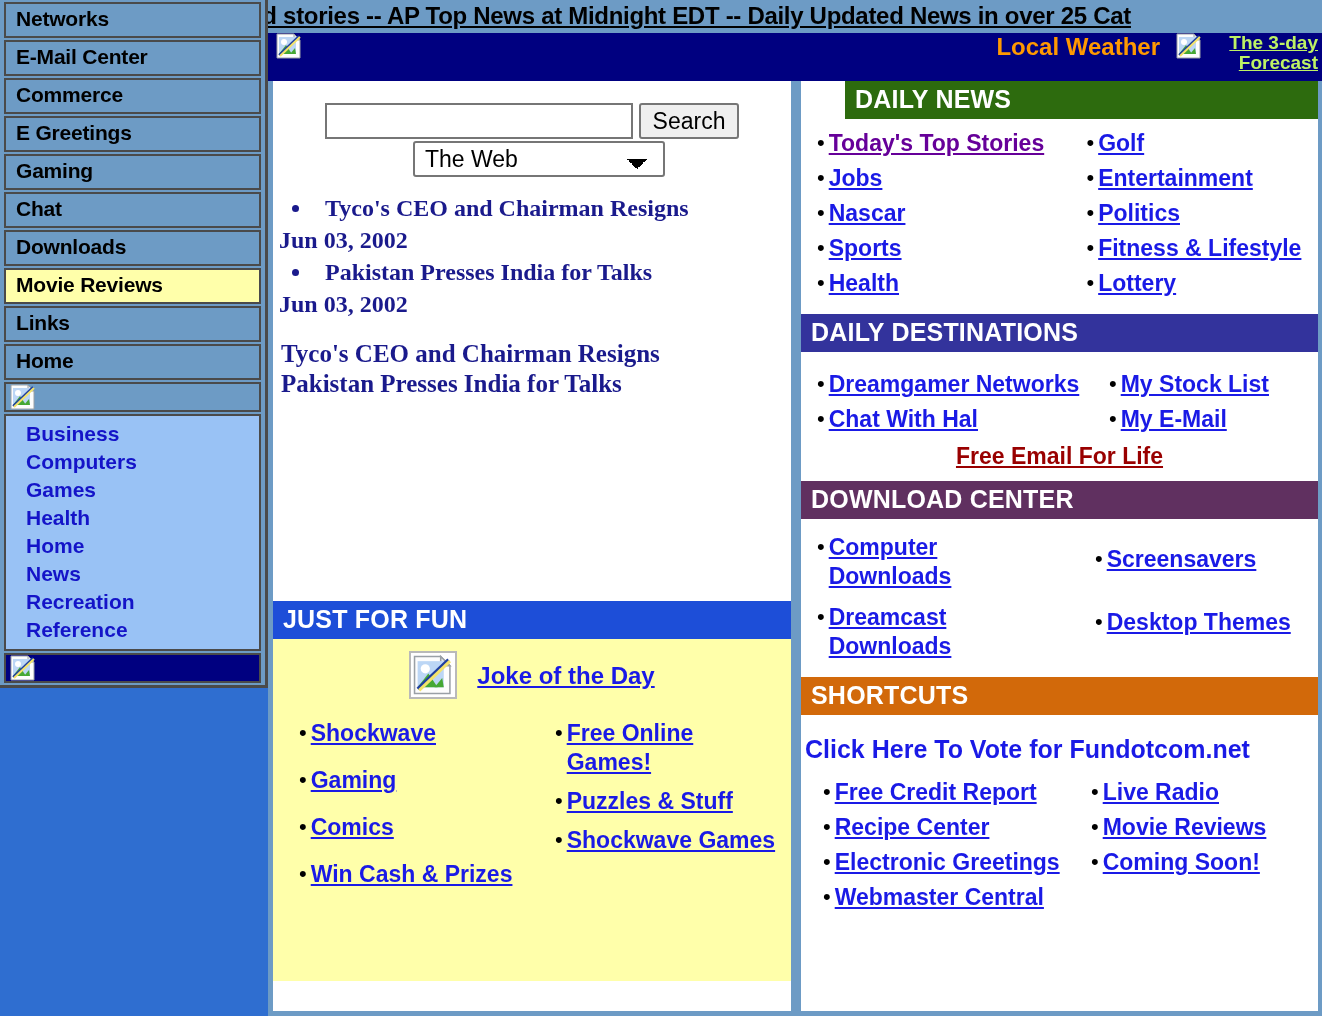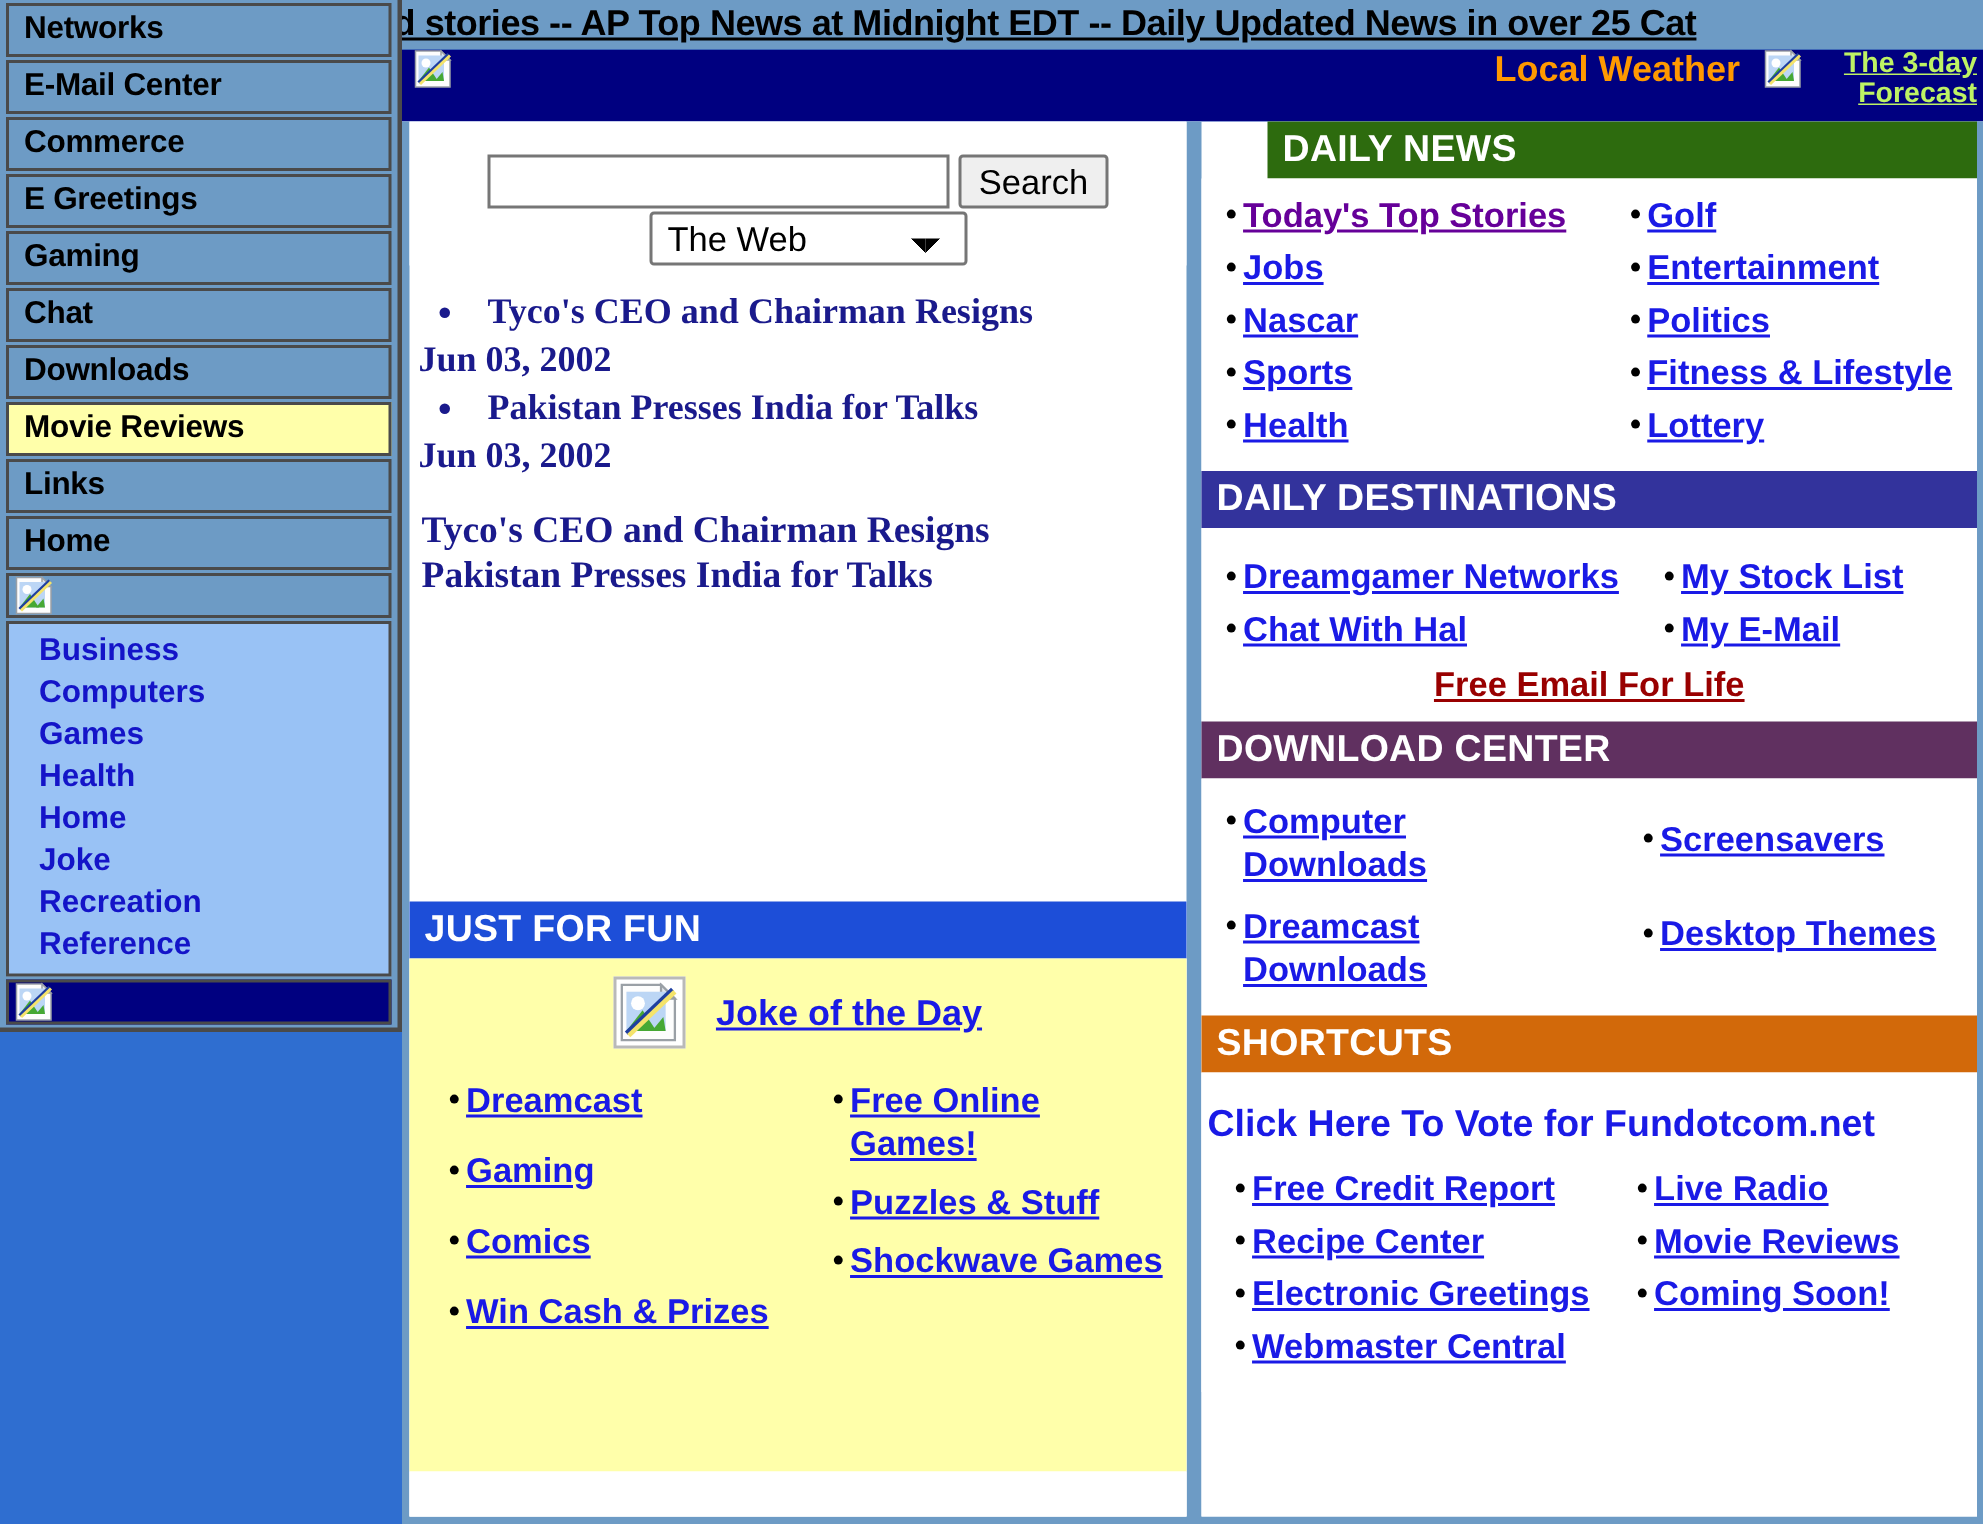--- a/index.html
+++ b/index.html
@@ -223,21 +223,21 @@
     cursor: pointer;
     color: #000;
   }
   .select-row {
     display: flex;
     justify-content: center;
     margin-top: 2px;
     padding-left: 14px;
   }
   .web-select {
-    width: 212px;
+    width: 252px;
     height: 36px;
     font-size: 23px;
     background: #fff;
     border: 2px solid #767676;
     border-radius: 3px;
     box-sizing: border-box;
     padding-left: 10px;
     font-family: "Liberation Sans", sans-serif;
     color: #000;
     cursor: pointer;
@@ -406,21 +406,21 @@
           </svg>
         </span>
       </div>
 
       <div class="cat-box">
         <div class="cat-item">Business</div>
         <div class="cat-item">Computers</div>
         <div class="cat-item">Games</div>
         <div class="cat-item">Health</div>
         <div class="cat-item">Home</div>
-        <div class="cat-item">Joke</div>
+        <div class="cat-item">News</div>
         <div class="cat-item">Recreation</div>
         <div class="cat-item">Reference</div>
       </div>
 
       <div class="nav-img-row navy">
         <span class="brokenimg">
           <svg viewBox="0 0 26 26">
             <polygon points="1,1 18,1 24,7 24,25 1,25" fill="#fdfdfd" stroke="#9aa0a6" stroke-width="1"></polygon>
             <polygon points="18,1 24,7 18,7" fill="#e3e6ea" stroke="#9aa0a6" stroke-width="1"></polygon>
             <rect x="3" y="4" width="17" height="17" fill="#bcd6f5"></rect>
@@ -521,21 +521,21 @@
                   <line x1="4" y1="23" x2="24" y2="4" stroke="#f4e36b" stroke-width="2"></line>
                 </svg>
               </span>
               <a class="lnk">Joke of the Day</a>
             </div>
 
             <div class="fun-cols">
               <div class="fun-col-l panel-col">
                 <div class="lnk-row">
                   <span class="bullet">•</span>
-                  <a class="lnk">Dreamcast</a>
+                  <a class="lnk">Shockwave</a>
                 </div>
                 <div class="lnk-row">
                   <span class="bullet">•</span>
                   <a class="lnk">Gaming</a>
                 </div>
                 <div class="lnk-row">
                   <span class="bullet">•</span>
                   <a class="lnk">Comics</a>
                 </div>
                 <div class="lnk-row">

